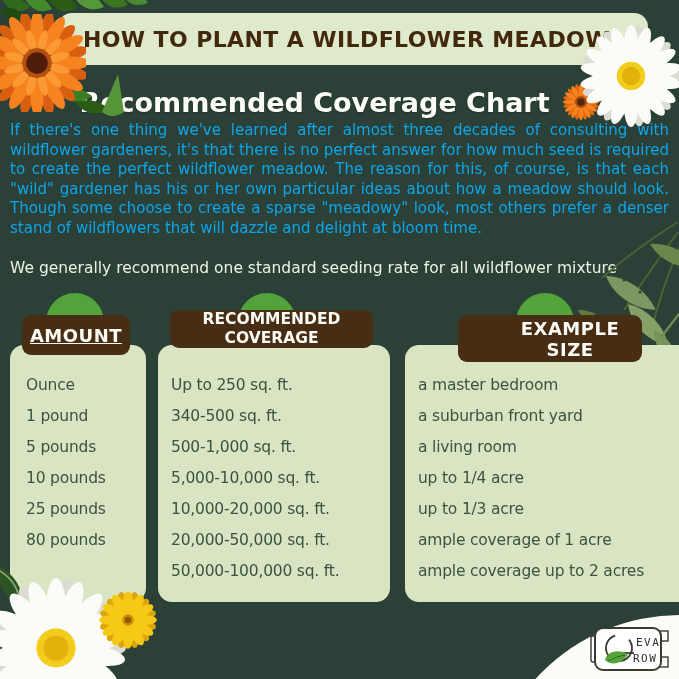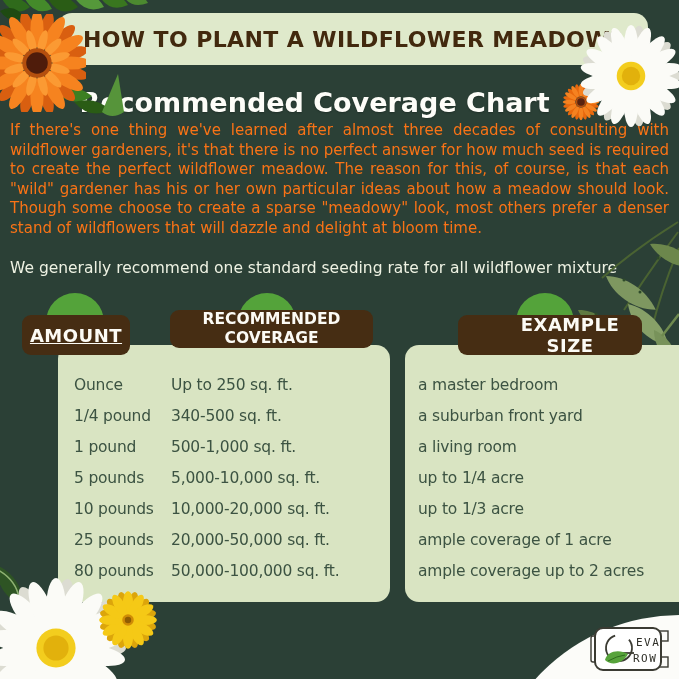--- a/index.html
+++ b/index.html
@@ -13,43 +13,43 @@
           border-radius:14px;display:flex;align-items:center;justify-content:center;}
   .banner h1{margin:0;font-size:22px;font-weight:bold;color:#42290e;letter-spacing:.4px;white-space:nowrap;}
 
   .subtitle-row{position:absolute;left:0;top:80px;width:679px;height:44px;display:flex;
                 align-items:center;justify-content:center;gap:12px;}
   .subtitle{font-size:27px;font-weight:bold;color:#fdfdf8;white-space:nowrap;
             text-shadow:0 1px 2px rgba(0,0,0,.25);}
   .mini-flower{width:38px;height:38px;flex:0 0 auto;}
 
   
-  .intro{position:absolute;left:10px;top:121px;width:659px;margin:0;color:#f97316;
+  .intro{position:absolute;left:10px;top:121px;width:659px;margin:0;color:#0ea5e9;
          font-size:15px;line-height:19.6px;text-align:justify;}
   .note{position:absolute;left:10px;top:259px;margin:0;color:#eef2e3;font-size:15.5px;}
 
   
   .bump{position:absolute;top:293px;width:58px;height:58px;border-radius:50%;background:#54a33a;}
   .b0{left:46px}.b1{left:238px}.b2{left:516px}
 
   
   .panel{position:absolute;top:345px;height:257px;background:#d9e4c2;border-radius:14px;
          padding-top:25px;}
-  .p0{left:10px;width:136px;padding-left:16px;margin-left:48px;}
+  .p0{left:10px;width:136px;padding-left:16px;}
   .p1{left:158px;width:232px;padding-left:13px;}
   .p2{left:405px;width:309px;padding-left:13px;}
   .cell{height:31px;line-height:31px;font-size:15.5px;color:#3c5342;white-space:nowrap;
         letter-spacing:-0.2px;}
 
   
   .colhead{position:absolute;background:#462d13;border-radius:9px;color:#fcfbf5;font-weight:bold;
            display:flex;align-items:center;justify-content:center;text-align:center;}
   .h0{left:22px;top:315px;width:108px;height:40px;font-size:18px;letter-spacing:.5px;text-decoration:underline;}
   .h1{left:170px;top:310px;width:203px;height:38px;font-size:15.5px;line-height:1.2;padding:4px 22px;}
-  .h2{left:458px;top:315px;width:184px;height:40px;font-size:18px;letter-spacing:.5px;padding-left:40px;}
+  .h2{left:458px;top:315px;width:184px;height:47px;font-size:18px;letter-spacing:.5px;padding-left:40px;}
 
   
   .corner{position:absolute;left:485px;top:615px;width:390px;height:390px;border-radius:50%;
           background:#fcfcf9;}
   .logo{position:absolute;left:589px;top:624px;width:82px;height:50px;}
   .logo text{font-family:"DejaVu Sans Mono","Liberation Mono",monospace;}
 </style>
 </head>
 <body>
 
@@ -232,21 +232,20 @@
     <circle cx="30" cy="96" r="1.5" fill="#2e4a2a"></circle>
       <circle cx="92" cy="40" r="1.5" fill="#2e4a2a"></circle>
   </svg>
 
   <div class="bump b0"></div>
   <div class="bump b1"></div>
   <div class="bump b2"></div>
 
   <div class="panel p0">
     <div class="cell">Ounce</div>
-    <div class="cell">1/4 pound</div>
     <div class="cell">1 pound</div>
     <div class="cell">5 pounds</div>
     <div class="cell">10 pounds</div>
     <div class="cell">25 pounds</div>
     <div class="cell">80 pounds</div>
   </div>
   <div class="panel p1">
     <div class="cell">Up to 250 sq. ft.</div>
     <div class="cell">340-500 sq. ft.</div>
     <div class="cell">500-1,000 sq. ft.</div>

